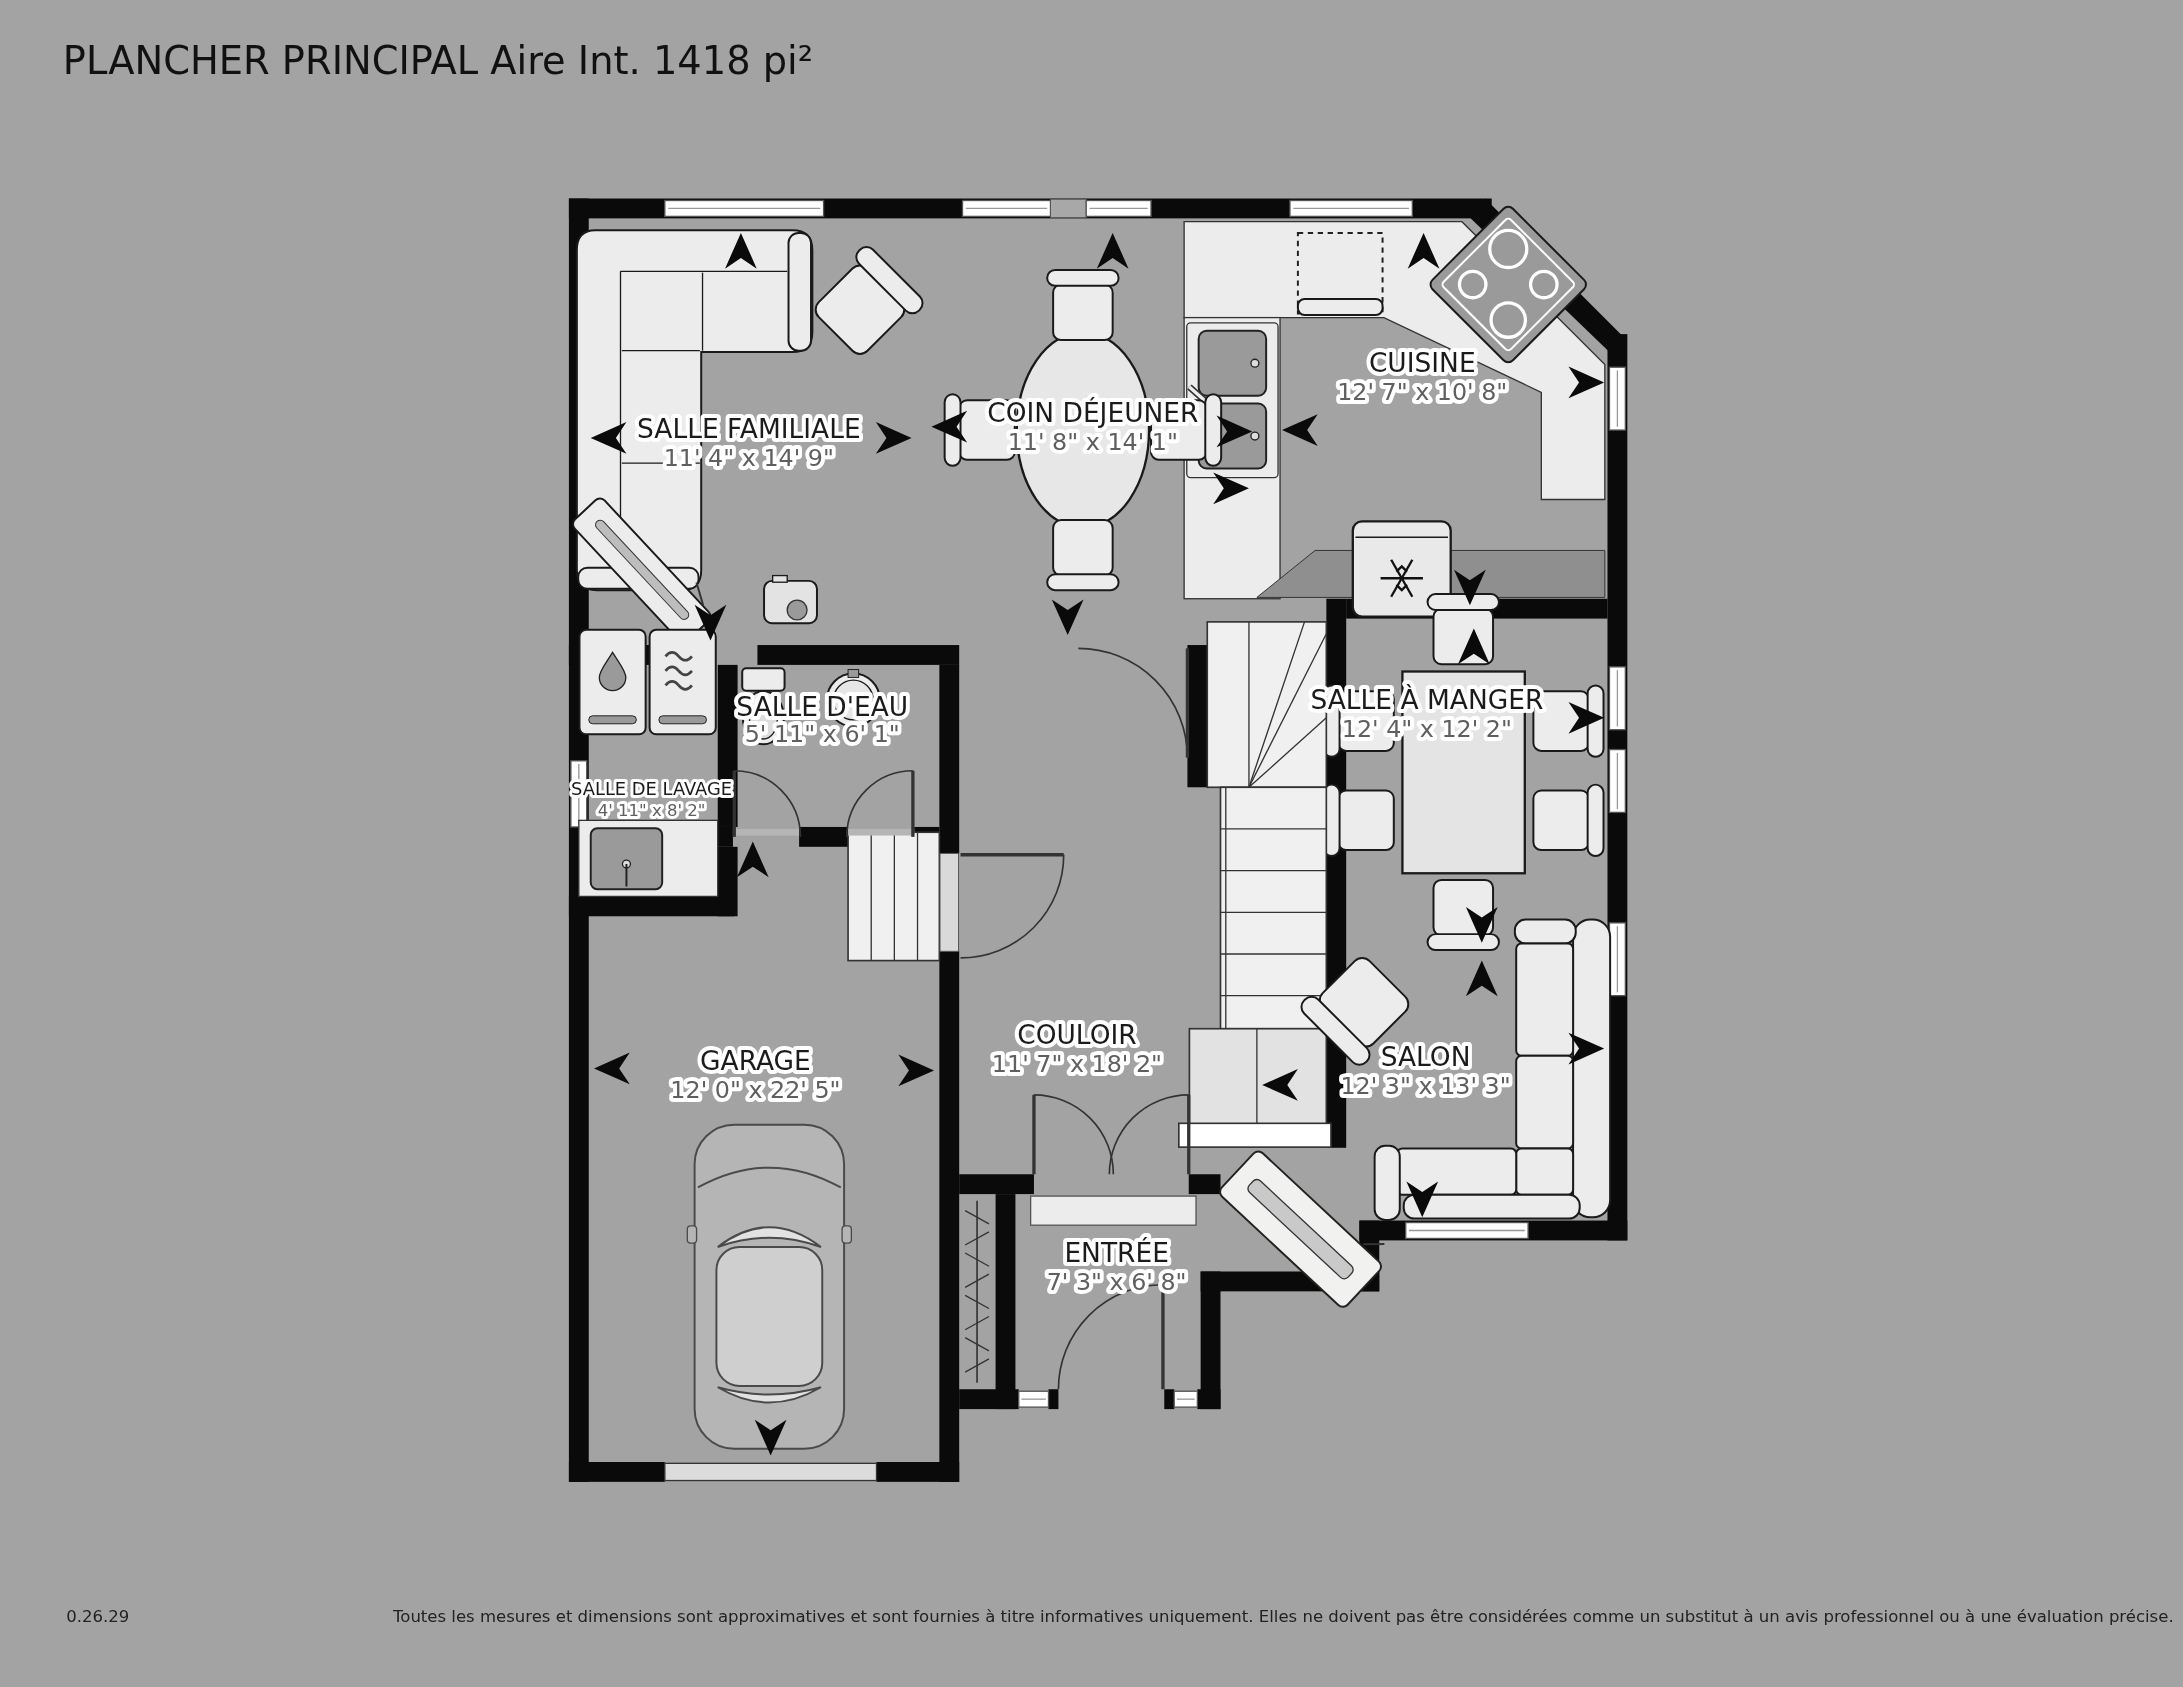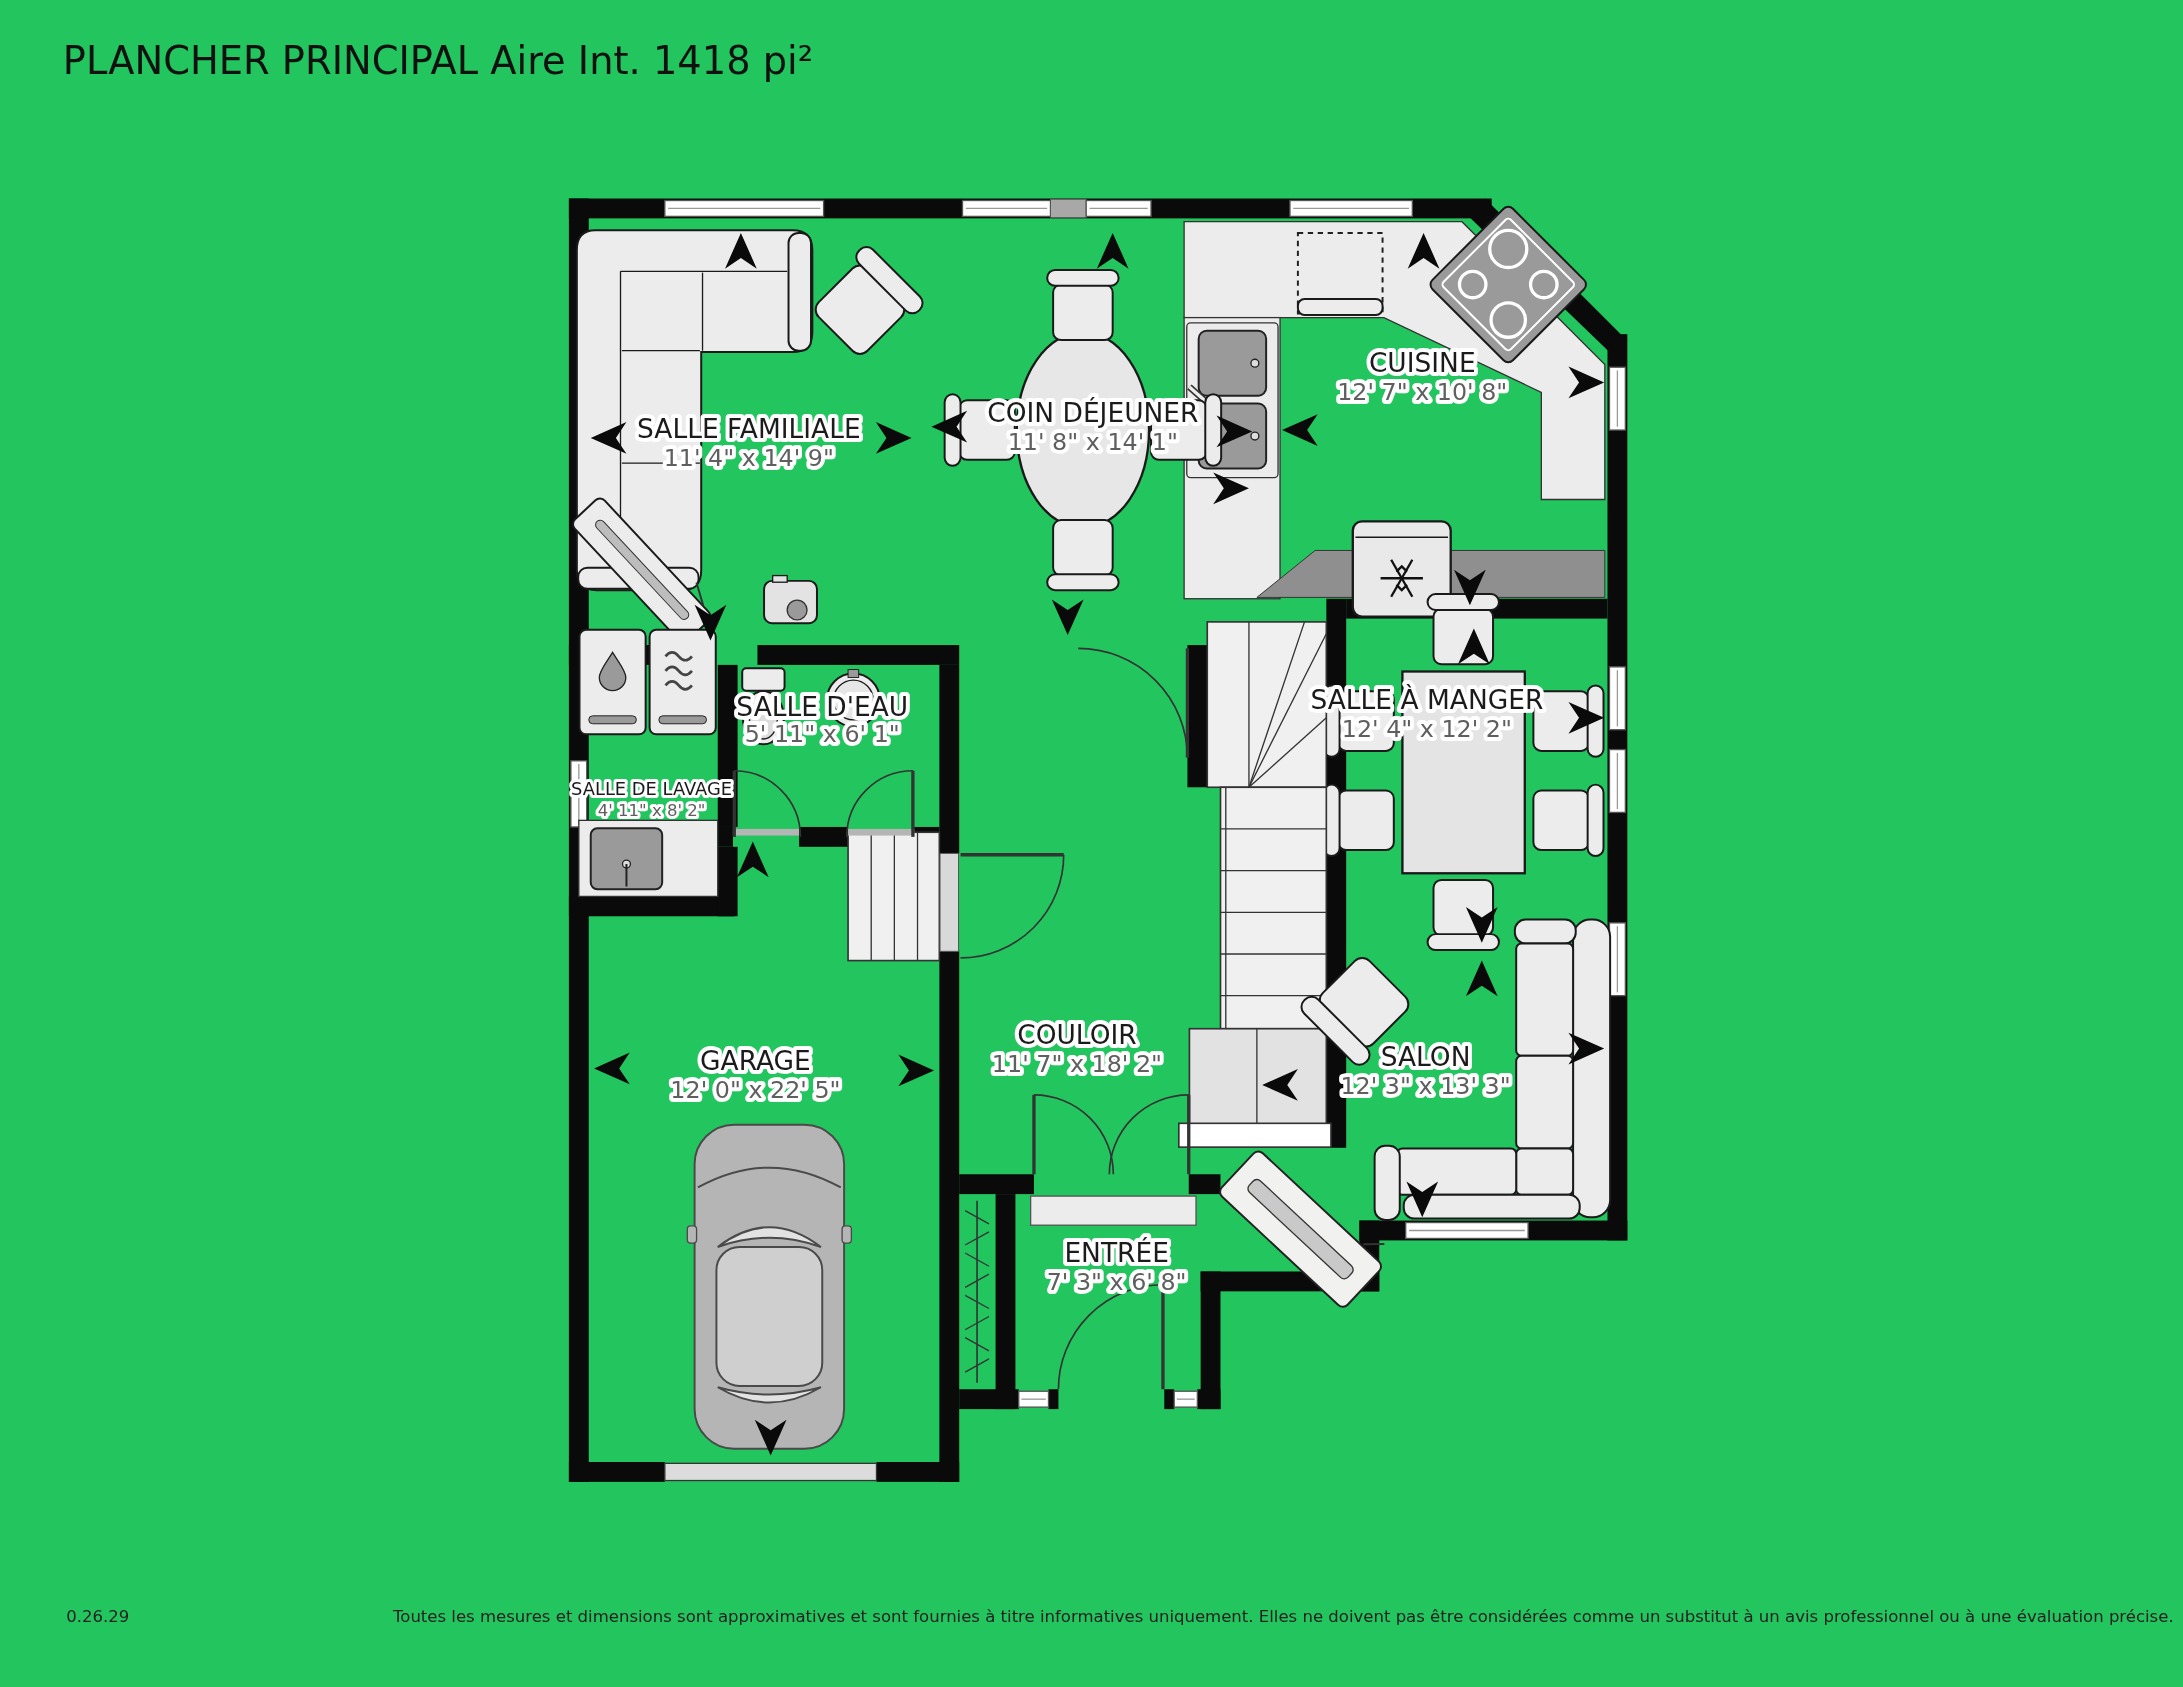--- a/index.html
+++ b/index.html
@@ -1,16 +1,16 @@
 <!DOCTYPE html>
 <html style="font-size:10.6px"><head>
 <meta charset="utf-8">
 <style>
   html,body{margin:0;padding:0;background:#fff;}
-  .page{position:relative;width:2183px;height:1687px;background:#22c55e;overflow:hidden;}
+  .page{position:relative;width:2183px;height:1687px;background:#a3a3a3;overflow:hidden;}
   svg{display:block;width:2183px;height:1687px;}
   .wall{fill:#0a0a0a;}
   .win{fill:#ffffff;stroke:#555;stroke-width:2;}
   .winline{stroke:#999;stroke-width:2;}
   .furn{fill:#ececec;stroke:#1a1a1a;stroke-width:3;}
   .furnline{stroke:#1a1a1a;stroke-width:2;fill:none;}
   .dark{fill:#9a9a9a;stroke:#222;stroke-width:3;}
   .counter{fill:#ececec;stroke:#333;stroke-width:2;}
   .stair{fill:#f0f0f0;stroke:#333;stroke-width:2.5;}
   .stline{stroke:#333;stroke-width:2;fill:none;}

